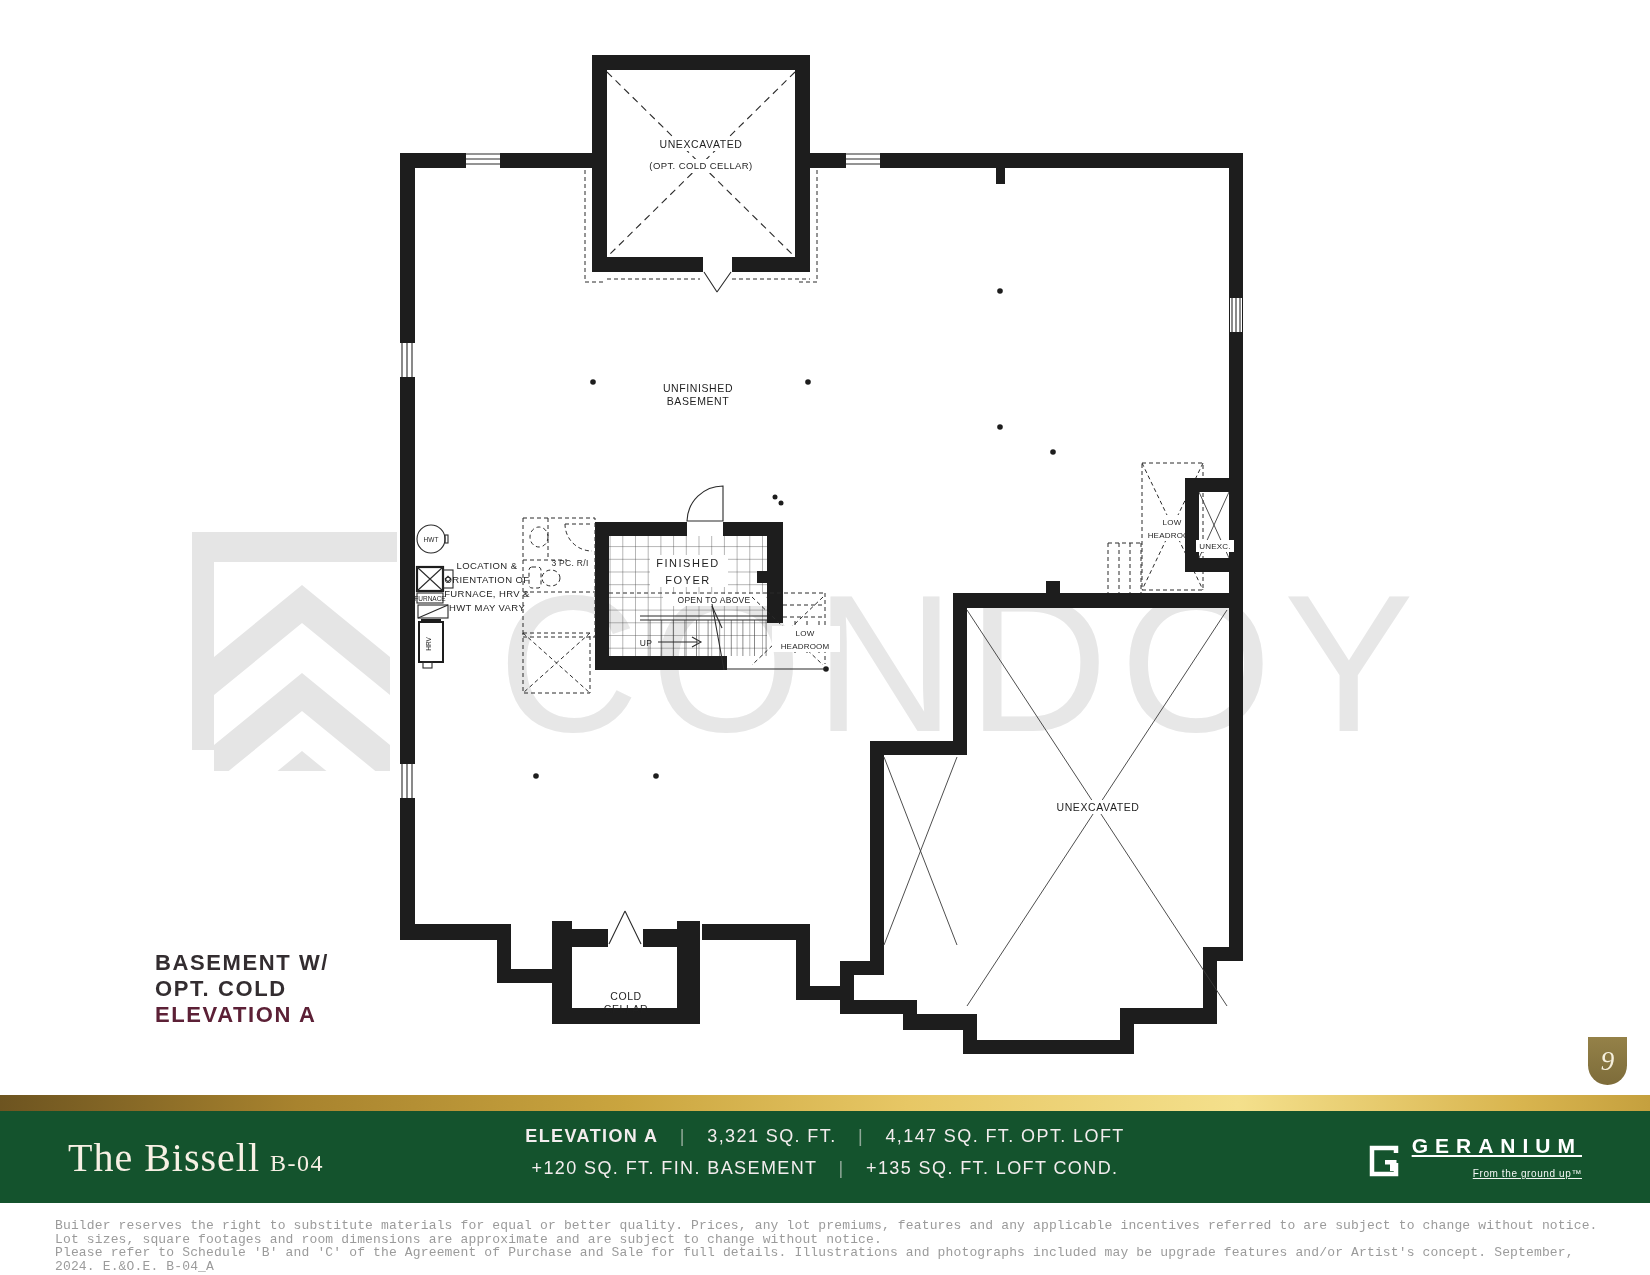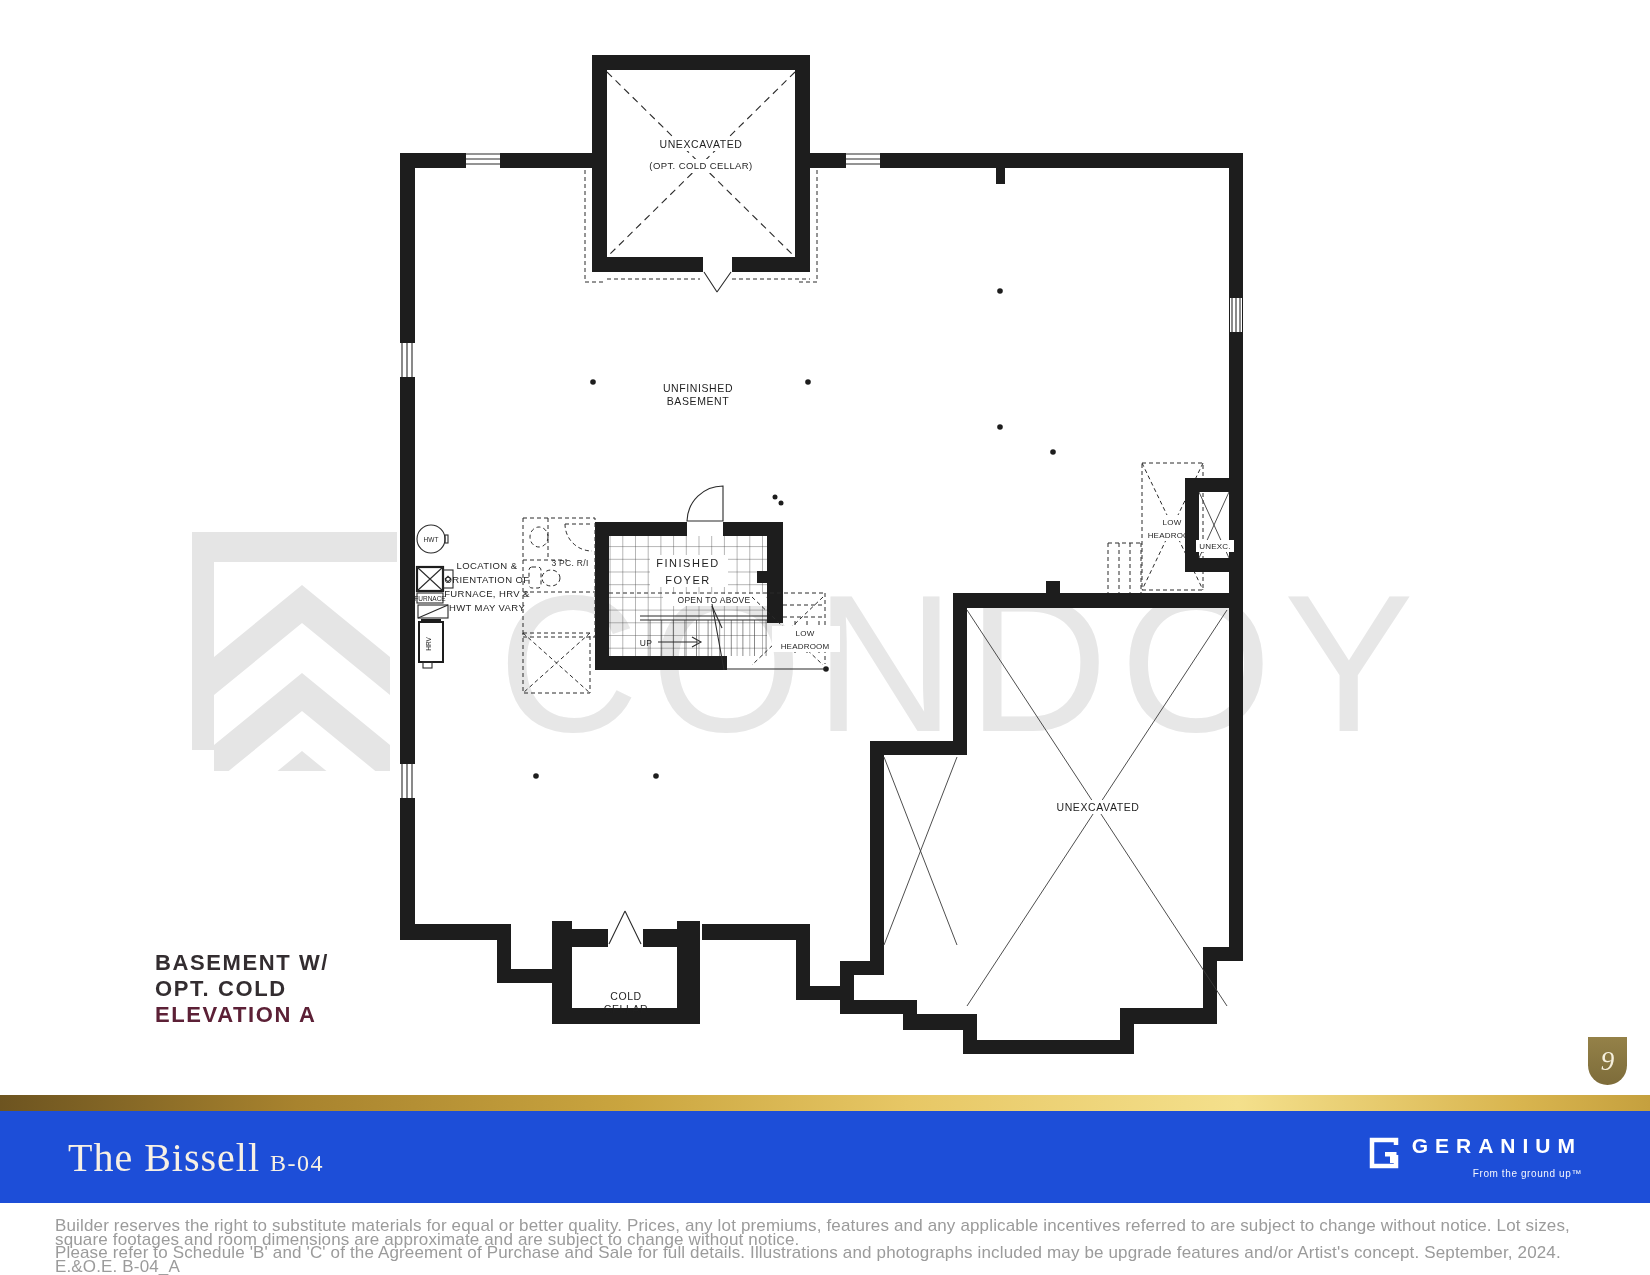--- a/index.html
+++ b/index.html
@@ -30,37 +30,37 @@
   .plan-label .accent{color:#5c2036;}
   
   .badge{position:absolute;left:1588px;top:1037px;width:39px;height:48px;z-index:2;
          background:linear-gradient(#948148,#7d6c3a);
          border-radius:0 0 55% 55% / 0 0 45% 45%;
          display:flex;align-items:center;justify-content:center;
          font-family:"Liberation Serif",serif;font-style:italic;font-size:27px;color:#f6f0dd;}
   
   .gold-strip{position:absolute;left:0;top:1095px;width:1650px;height:16px;z-index:2;
      background:linear-gradient(90deg,#6d5420 0%,#a8832e 18%,#caa53f 38%,#e7c765 55%,#f4e08c 75%,#d9b54f 92%,#c5a03e 100%);}
-  .maroon-bar{position:absolute;left:0;top:1111px;width:1650px;height:92px;z-index:2;background:#1d4ed8;}
+  .maroon-bar{position:absolute;left:0;top:1111px;width:1650px;height:92px;z-index:2;background:#14532d;}
   .bar-title{position:absolute;left:68px;top:50%;transform:translateY(-50%);
              font-family:"Liberation Serif",serif;color:#f7f0e4;white-space:nowrap;}
   .bar-title .t-main{font-size:40px;letter-spacing:1px;}
   .bar-title .t-model{font-size:24px;letter-spacing:1.5px;margin-left:10px;}
   .bar-specs{position:absolute;left:50%;top:15px;transform:translateX(-50%);
              text-align:center;color:#f3edee;font-size:18px;letter-spacing:1.4px;white-space:nowrap;}
   .bar-specs .line{margin-bottom:11px;}
   .bar-specs .b{font-weight:700;}
   .bar-specs .sep{opacity:.55;font-weight:300;margin:0 15px;}
   .brand{position:absolute;right:68px;top:50%;transform:translateY(-50%);
-         display:flex;align-items:flex-start;color:#ffffff;}
+         display:flex;align-items:flex-end;color:#ffffff;text-decoration:underline;}
   .brand-icon{width:30px;height:36px;margin-right:13px;}
   .brand-name{font-size:21px;font-weight:600;letter-spacing:7px;line-height:21px;}
   .brand-tag{font-size:10px;letter-spacing:0.6px;text-align:right;margin-top:12px;opacity:.95;}
   .disclaimer{position:absolute;left:55px;top:1219px;width:1545px;z-index:2;
-              color:#9b9b9b;font-size:17px;line-height:13.5px;letter-spacing:0.15px;}
+              color:#9b9b9b;font-size:13px;line-height:13.5px;letter-spacing:0.15px;font-family:Liberation Mono, monospace;}
 </style>
 </head>
 <body>
 
 <div class="page">
 
   <div class="wm">
     <svg width="1650" height="1075" viewBox="0 0 1650 1075">
       <defs>
           <clipPath id="wmclip">
@@ -282,20 +282,34 @@
     <span>9</span>
   </div>
 
   <div class="gold-strip"></div>
 
   <div class="maroon-bar">
     <div class="bar-title">
       <span class="t-main">The Bissell</span><span class="t-model">B-04</span>
     </div>
 
+    <div class="bar-specs">
+      <div class="line">
+        <span class="b">ELEVATION A</span>
+        <span class="sep">|</span>
+        <span>3,321 SQ. FT.</span>
+        <span class="sep">|</span>
+        <span>4,147 SQ. FT. OPT. LOFT</span>
+      </div>
+      <div class="line">
+        <span>+120 SQ. FT. FIN. BASEMENT</span>
+        <span class="sep">|</span>
+        <span>+135 SQ. FT. LOFT COND.</span>
+      </div>
+    </div>
 
     <div class="brand">
       <svg class="brand-icon" viewBox="0 0 30 36">
         <g fill="none" stroke="#ffffff" stroke-width="4.5">
           <path d="M27 10 V5 H3 V31 H27 V20"></path>
         </g>
         <rect x="16" y="17" width="11" height="4.5" fill="#ffffff"></rect>
         <rect x="21" y="17" width="6.5" height="11" fill="#ffffff"></rect>
       </svg>
       <div>

